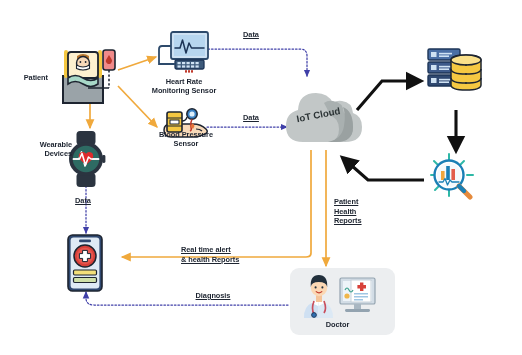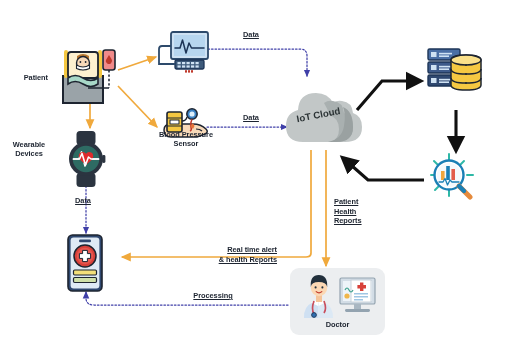--- a/index.html
+++ b/index.html
@@ -44,20 +44,21 @@
     color: #1d2430;
     line-height: 9.6px;
     white-space: pre-line;
     letter-spacing: -0.05px;
     text-decoration: underline;
   }
   .doctor-card {
     position: absolute;
     background: #eceef0;
     border-radius: 9px;
+    padding-left: 10px;
   }
   .icon-svg { display: block; }
 </style>
 </head>
 <body>
 
 <div id="canvas">
 
   <svg id="wires" viewBox="0 0 522 355">
     <defs>
@@ -121,21 +122,21 @@
       <rect x="13.5" y="1" width="19" height="14" rx="3.5" fill="#2b3440"></rect>
       <rect x="13.5" y="43" width="19" height="14" rx="3.5" fill="#2b3440"></rect>
       <circle cx="23" cy="29" r="17" fill="#2b3440"></circle>
       <circle cx="23" cy="29" r="13.2" fill="#2e6b63"></circle>
       <path d="M10.5,29 L16,29 L18.5,22 L22,36 L25.5,26 L28,29 L35.5,29" fill="none" stroke="#ffffff" stroke-width="1.7" stroke-linejoin="round" stroke-linecap="round"></path>
       <path d="M23,34.5 c-4.6,-3.3 -7.2,-5.6 -7.2,-8.6 a3.9,3.9 0 0,1 7.2,-2.1 a3.9,3.9 0 0,1 7.2,2.1 c0,3 -2.6,5.3 -7.2,8.6 z" fill="#e02b2b"></path>
       <path d="M10.5,29 L16.5,29 L19,23.5 L22.5,35 L25.5,27 L28,29 L35.5,29" fill="none" stroke="#ffffff" stroke-width="1.6" stroke-linejoin="round" stroke-linecap="round"></path>
       <rect x="39.2" y="25" width="3.2" height="8" rx="1.4" fill="#2b3440"></rect>
     </svg>
   </div>
-  <div class="label" style="left:3px; top:140px; width:52px; text-align:center;">Wearable
+  <div class="label" style="left:20px; top:140px; width:52px; text-align:right;">Wearable
 Devices</div>
 
   <div class="node" style="left:158px; top:31px;">
     <svg class="icon-svg" width="52" height="48" viewBox="0 0 52 48">
       <rect x="13" y="1" width="37" height="27" rx="2" fill="#cfe2f3" stroke="#2d4a6b" stroke-width="1.8"></rect>
       <rect x="16" y="4" width="31" height="21" fill="#b7d6ef"></rect>
       <path d="M17,17 L22,17 L24.5,9 L28,22 L31,12 L33.5,17 L46,17" fill="none" stroke="#1d3557" stroke-width="1.5" stroke-linejoin="round" stroke-linecap="round"></path>
       <rect x="17" y="29" width="29" height="9" rx="1.4" fill="#3d5a7a" stroke="#1d3557" stroke-width="1.3"></rect>
       <g fill="#cfe2f3">
         <rect x="19.5" y="31" width="3.2" height="2.2"></rect>
@@ -150,20 +151,22 @@
         <rect x="37.5" y="34.4" width="3.2" height="2.2"></rect>
       </g>
       <g fill="#c0392b">
         <rect x="27" y="39.2" width="2" height="2.4"></rect>
           <rect x="30" y="39.2" width="2" height="2.4"></rect>
         <rect x="33" y="39.2" width="2" height="2.4"></rect>
       </g>
       <path d="M13,15 L4,15 Q1,15 1,18 L1,33 L17,33" fill="none" stroke="#2d4a6b" stroke-width="1.8"></path>
     </svg>
   </div>
+  <div class="label" style="left:147px; top:77px; width:74px;">Heart Rate
+Monitoring Sensor</div>
 
   <div class="node" style="left:160px; top:108px;">
     <svg class="icon-svg" width="52" height="36" viewBox="0 0 52 36">
       <path d="M4,22 q0,-6 7,-6 l22,0 q8,0 13,5 q3,3 -1,5 l-8,3 l-26,0 q-7,0 -7,-7 z" fill="#f7d9b8" stroke="#1d2430" stroke-width="1.5"></path>
       <path d="M36,21 q4,0 6,2" fill="none" stroke="#1d2430" stroke-width="1.2"></path>
       <rect x="7" y="4" width="15" height="20" rx="2" fill="#f5c842" stroke="#1d2430" stroke-width="1.6"></rect>
       <path d="M7,10 L22,10 M7,18 L22,18" stroke="#1d2430" stroke-width="1.2"></path>
       <rect x="10" y="12" width="9" height="4" fill="#ffffff" stroke="#1d2430" stroke-width="1"></rect>
       <circle cx="32" cy="6" r="5.2" fill="#3b82c4" stroke="#1d2430" stroke-width="1.5"></circle>
       <circle cx="32" cy="6" r="2.6" fill="#dff0fb"></circle>
@@ -287,22 +290,22 @@
     </svg>
     <div class="label" style="left:0; top:52px; width:95px;">Doctor</div>
   </div>
 
   <div class="edge-label" style="left:231px; top:30px; width:40px; text-align:center;">Data</div>
 
   <div class="edge-label" style="left:231px; top:113px; width:40px; text-align:center;">Data</div>
 
   <div class="edge-label" style="left:63px; top:196px; width:40px; text-align:center;">Data</div>
 
-  <div class="edge-label" style="left:181px; top:245px; width:96px; text-align:right;">Real time alert
+  <div class="edge-label" style="left:181px; top:245px; width:96px; text-align:left;">Real time alert
 &amp; health Reports</div>
 
   <div class="edge-label" style="left:334px; top:197px; width:48px; text-align:left;">Patient
 Health
 Reports</div>
 
-  <div class="edge-label" style="left:183px; top:291px; width:60px; text-align:center;">Processing</div>
+  <div class="edge-label" style="left:183px; top:291px; width:60px; text-align:center;">Diagnosis</div>
 
 </div>
 
 </body></html>

